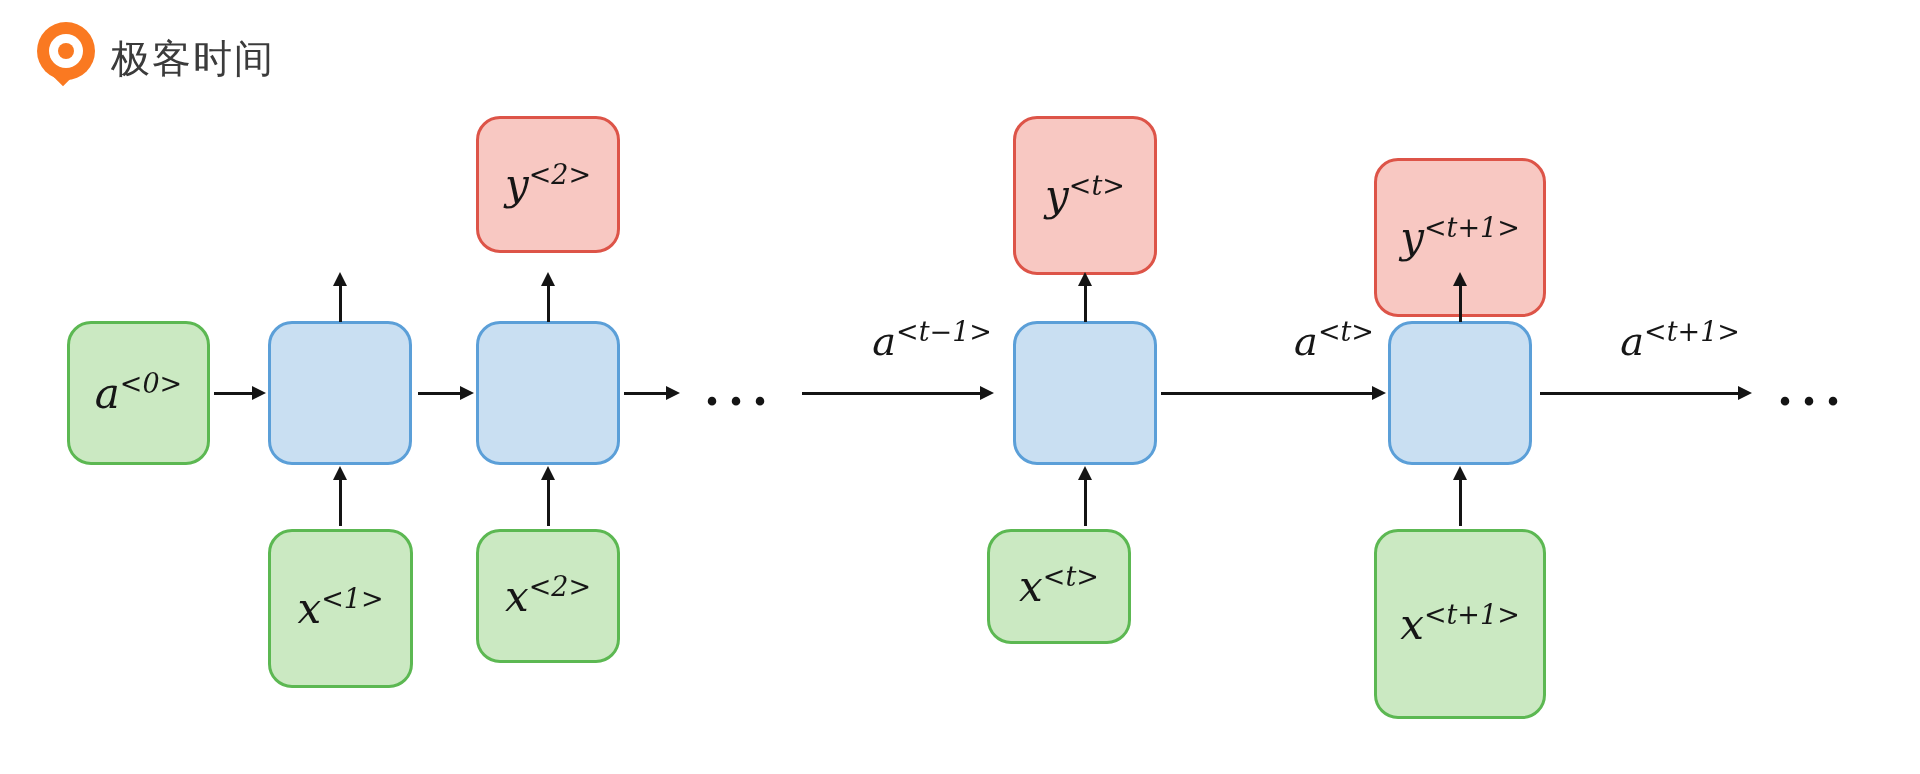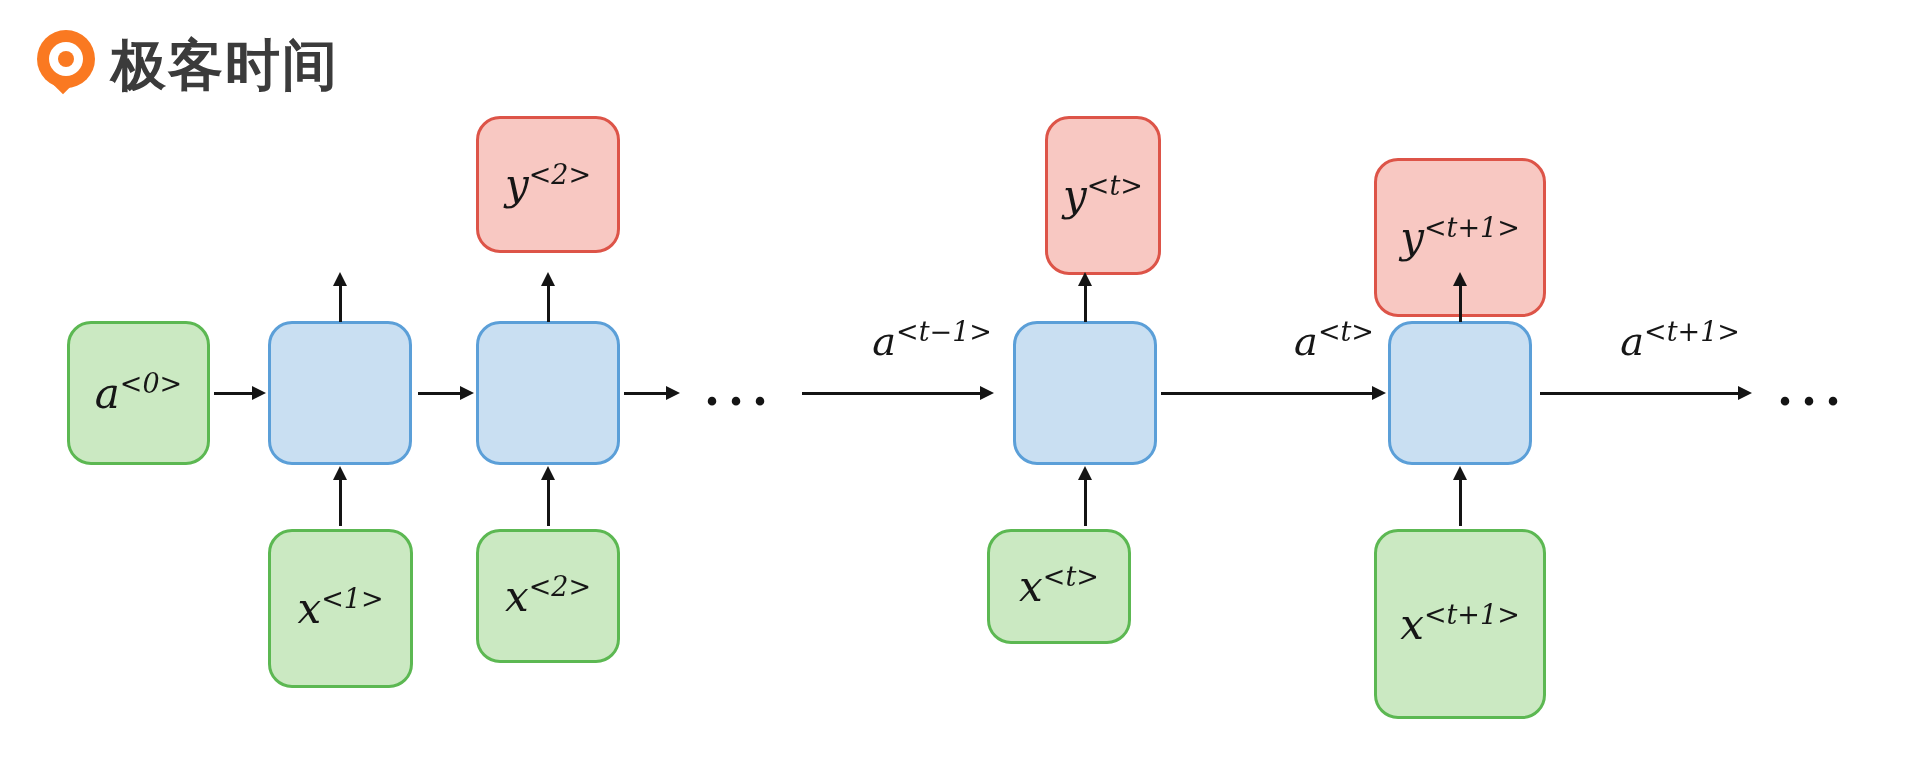--- a/index.html
+++ b/index.html
@@ -8,21 +8,21 @@
 
   .canvas { position: relative; width: 1920px; height: 774px; background: #ffffff; overflow: hidden; }
 
   
   .brand { position: absolute; left: 37px; top: 22px; display: flex; align-items: center; gap: 16px; }
   .logo { position: relative; width: 58px; height: 66px; }
   .logo-bubble { position: absolute; left: 0; top: 0; width: 58px; height: 58px; border-radius: 50%; background: var(--logo-orange, #fa7921); }
   .logo-tail { position: absolute; left: 18px; top: 45px; width: 16px; height: 16px; background: var(--logo-orange, #fa7921); transform: rotate(45deg); }
   .logo-ring { position: absolute; left: 12px; top: 12px; width: 34px; height: 34px; border-radius: 50%; background: #ffffff; }
   .logo-dot { position: absolute; left: 21px; top: 21px; width: 16px; height: 16px; border-radius: 50%; background: var(--logo-orange, #fa7921); }
-  .brand-name { font-size: 55px; font-weight: 700; color: var(--brand-text, #3b3b3b); letter-spacing: 2px; margin-top: 7px; }
+  .brand-name { font-size: 39px; font-weight: 400; color: var(--brand-text, #3b3b3b); letter-spacing: 2px; margin-top: 7px; }
 
   
   .box { position: absolute; border-radius: 24px; border: 3px solid #000; display: flex; align-items: center; justify-content: center; }
   .box.output { background: var(--output-fill, #f8c8c2); border-color: var(--output-border, #dd5448); }
   .box.cell   { background: var(--cell-fill, #c9dff2);   border-color: var(--cell-border, #5b9fd8); }
   .box.input  { background: var(--input-fill, #cbe9c2);  border-color: var(--input-border, #5cb852); }
 
   .math { font-family: "DejaVu Serif", "Liberation Serif", serif; font-style: italic; font-size: 42px; color: #161616; white-space: nowrap; }
   .math .sup { font-size: 27px; }
   sup { line-height: 0; }
@@ -56,21 +56,21 @@
     <span class="brand-name">极客时间</span>
   </div>
 
   <div class="box input" style="left:67px; top:321px; width:143px; height:144px;">
     <span class="math"><span>a</span><sup class="sup">&lt;0&gt;</sup></span>
   </div>
 
   <div class="box output" style="left:476px; top:116px; width:144px; height:137px;">
     <span class="math"><span>y</span><sup class="sup">&lt;2&gt;</sup></span>
   </div>
-  <div class="box output" style="left:1013px; top:116px; width:116px; height:159px;margin-left:32px;">
+  <div class="box output" style="left:1013px; top:116px; width:144px; height:159px;">
     <span class="math"><span>y</span><sup class="sup">&lt;t&gt;</sup></span>
   </div>
   <div class="box output" style="left:1374px; top:116px; width:172px; height:159px;margin-top:42px;">
     <span class="math"><span>y</span><sup class="sup">&lt;t+1&gt;</sup></span>
   </div>
 
   <div class="box cell" style="left:268px; top:321px; width:144px; height:144px;"></div>
   <div class="box cell" style="left:476px; top:321px; width:144px; height:144px;"></div>
   <div class="box cell" style="left:1013px; top:321px; width:144px; height:144px;"></div>
   <div class="box cell" style="left:1388px; top:321px; width:144px; height:144px;"></div>

